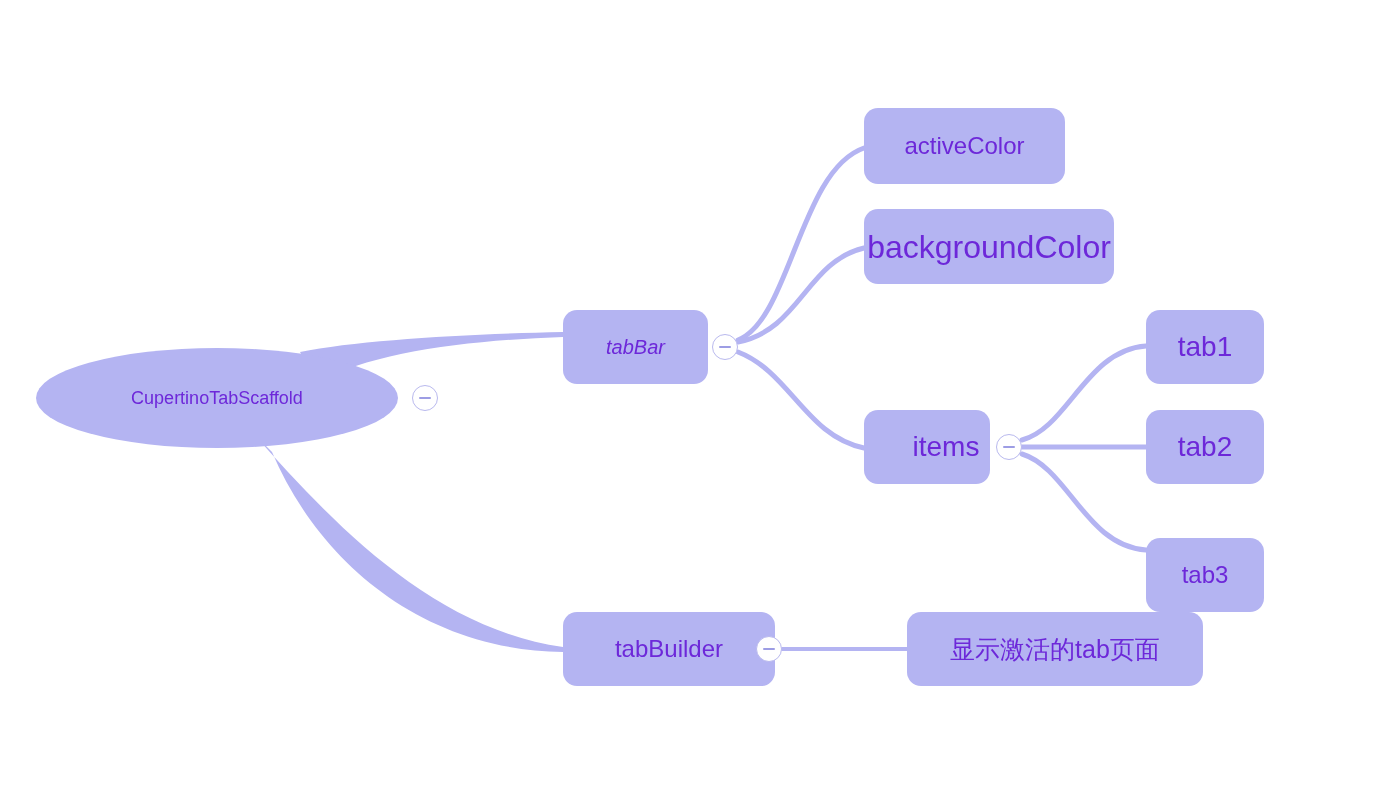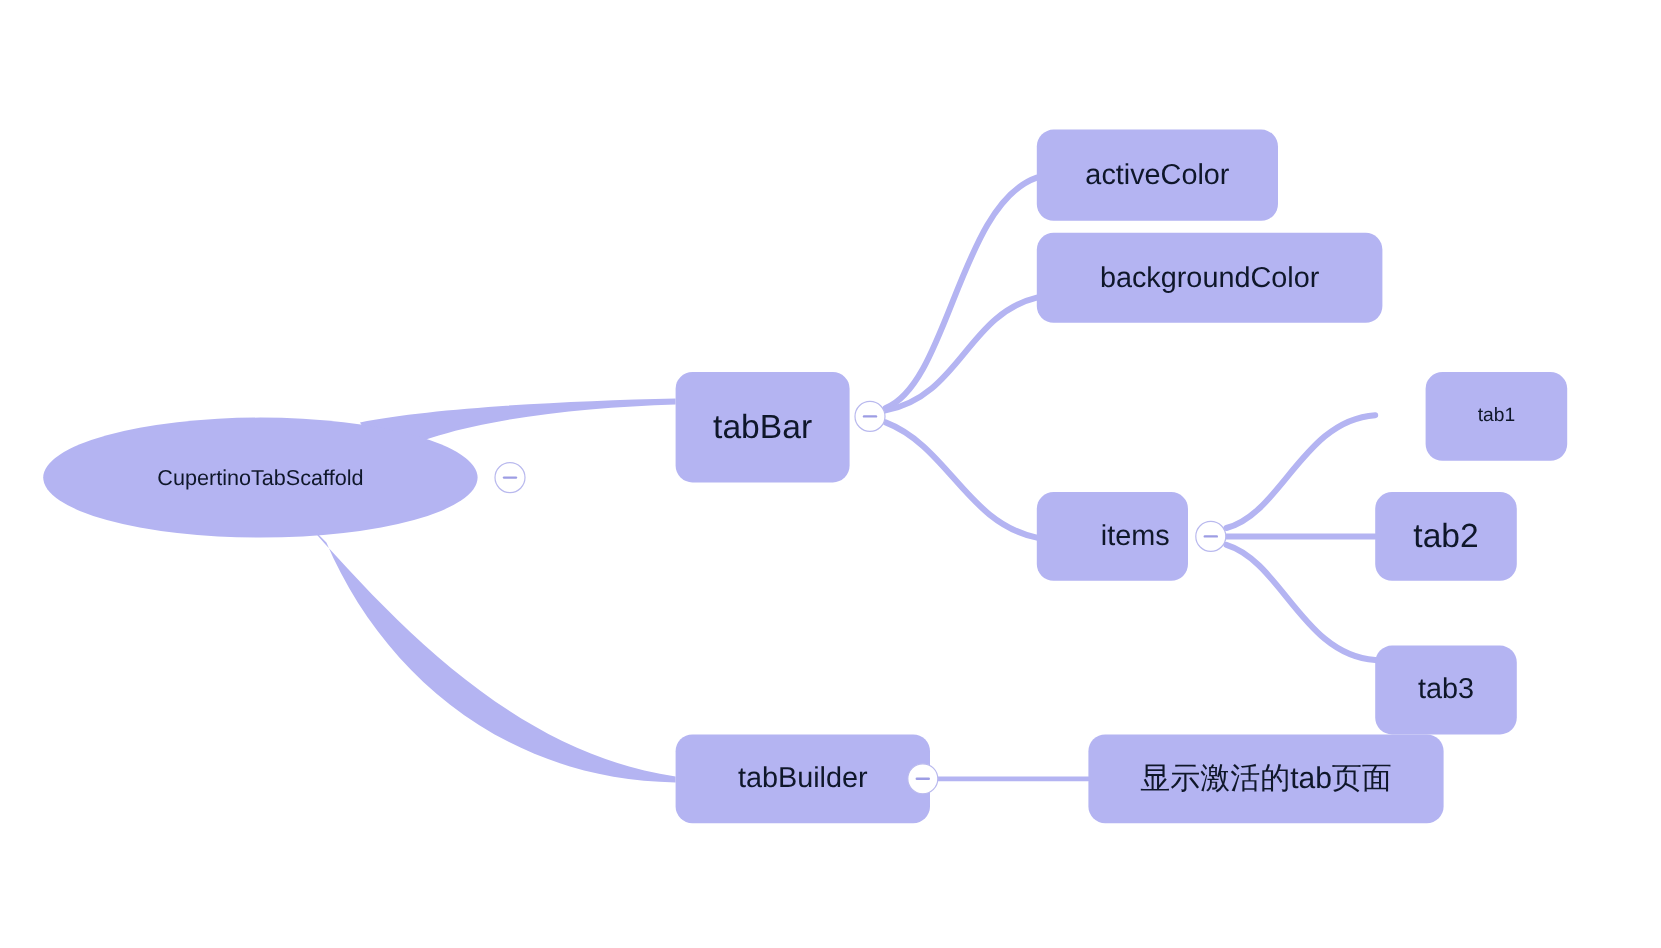--- a/index.html
+++ b/index.html
@@ -23,21 +23,21 @@
     left: 0;
     top: 0;
     width: 1384px;
     height: 790px;
     pointer-events: none;
   }
   .node {
     position: absolute;
     box-sizing: border-box;
     background: #b4b4f2;
-    color: #0f172a;
+    color: #6d28d9;
     display: flex;
     align-items: center;
     justify-content: center;
     white-space: nowrap;
     line-height: 1;
   }
   .node.rect {
     border-radius: 14px;
   }
   .node.root {
@@ -101,43 +101,43 @@
     <path fill="none" stroke="#b4b4f2" stroke-width="4" stroke-linecap="round" d="M 782 649 L 907 649"></path>
   </svg>
 
   <div class="node root" style="left:36px; top:348px; width:362px; height:100px; font-size:18px;">
     <span class="node-label">CupertinoTabScaffold</span>
   </div>
   <div class="toggle" style="left:412px; top:385px;">
     <span class="minus"></span>
   </div>
 
-  <div class="node rect" style="left:563px; top:310px; width:145px; height:92px; font-size:28px;">
+  <div class="node rect" style="left:563px; top:310px; width:145px; height:74px; font-size:20px;font-style:italic;">
     <span class="node-label">tabBar</span>
   </div>
   <div class="toggle" style="left:712px; top:334px;">
     <span class="minus"></span>
   </div>
 
   <div class="node rect" style="left:864px; top:108px; width:201px; height:76px; font-size:24px;">
     <span class="node-label">activeColor</span>
   </div>
 
-  <div class="node rect" style="left:864px; top:194px; width:288px; height:75px; font-size:24px;">
+  <div class="node rect" style="left:864px; top:209px; width:250px; height:75px; font-size:32px;">
     <span class="node-label">backgroundColor</span>
   </div>
 
-  <div class="node rect" style="left:864px; top:410px; width:126px; height:74px; font-size:24px;padding-left:38px;">
+  <div class="node rect" style="left:864px; top:410px; width:126px; height:74px; font-size:28px;padding-left:38px;">
     <span class="node-label">items</span>
   </div>
   <div class="toggle" style="left:996px; top:434px;">
     <span class="minus"></span>
   </div>
 
-  <div class="node rect" style="left:1188px; top:310px; width:118px; height:74px; font-size:16px;">
+  <div class="node rect" style="left:1146px; top:310px; width:118px; height:74px; font-size:28px;">
     <span class="node-label">tab1</span>
   </div>
 
   <div class="node rect" style="left:1146px; top:410px; width:118px; height:74px; font-size:28px;">
     <span class="node-label">tab2</span>
   </div>
 
   <div class="node rect" style="left:1146px; top:510px; width:118px; height:74px; font-size:24px;margin-top:28px;">
     <span class="node-label">tab3</span>
   </div>

